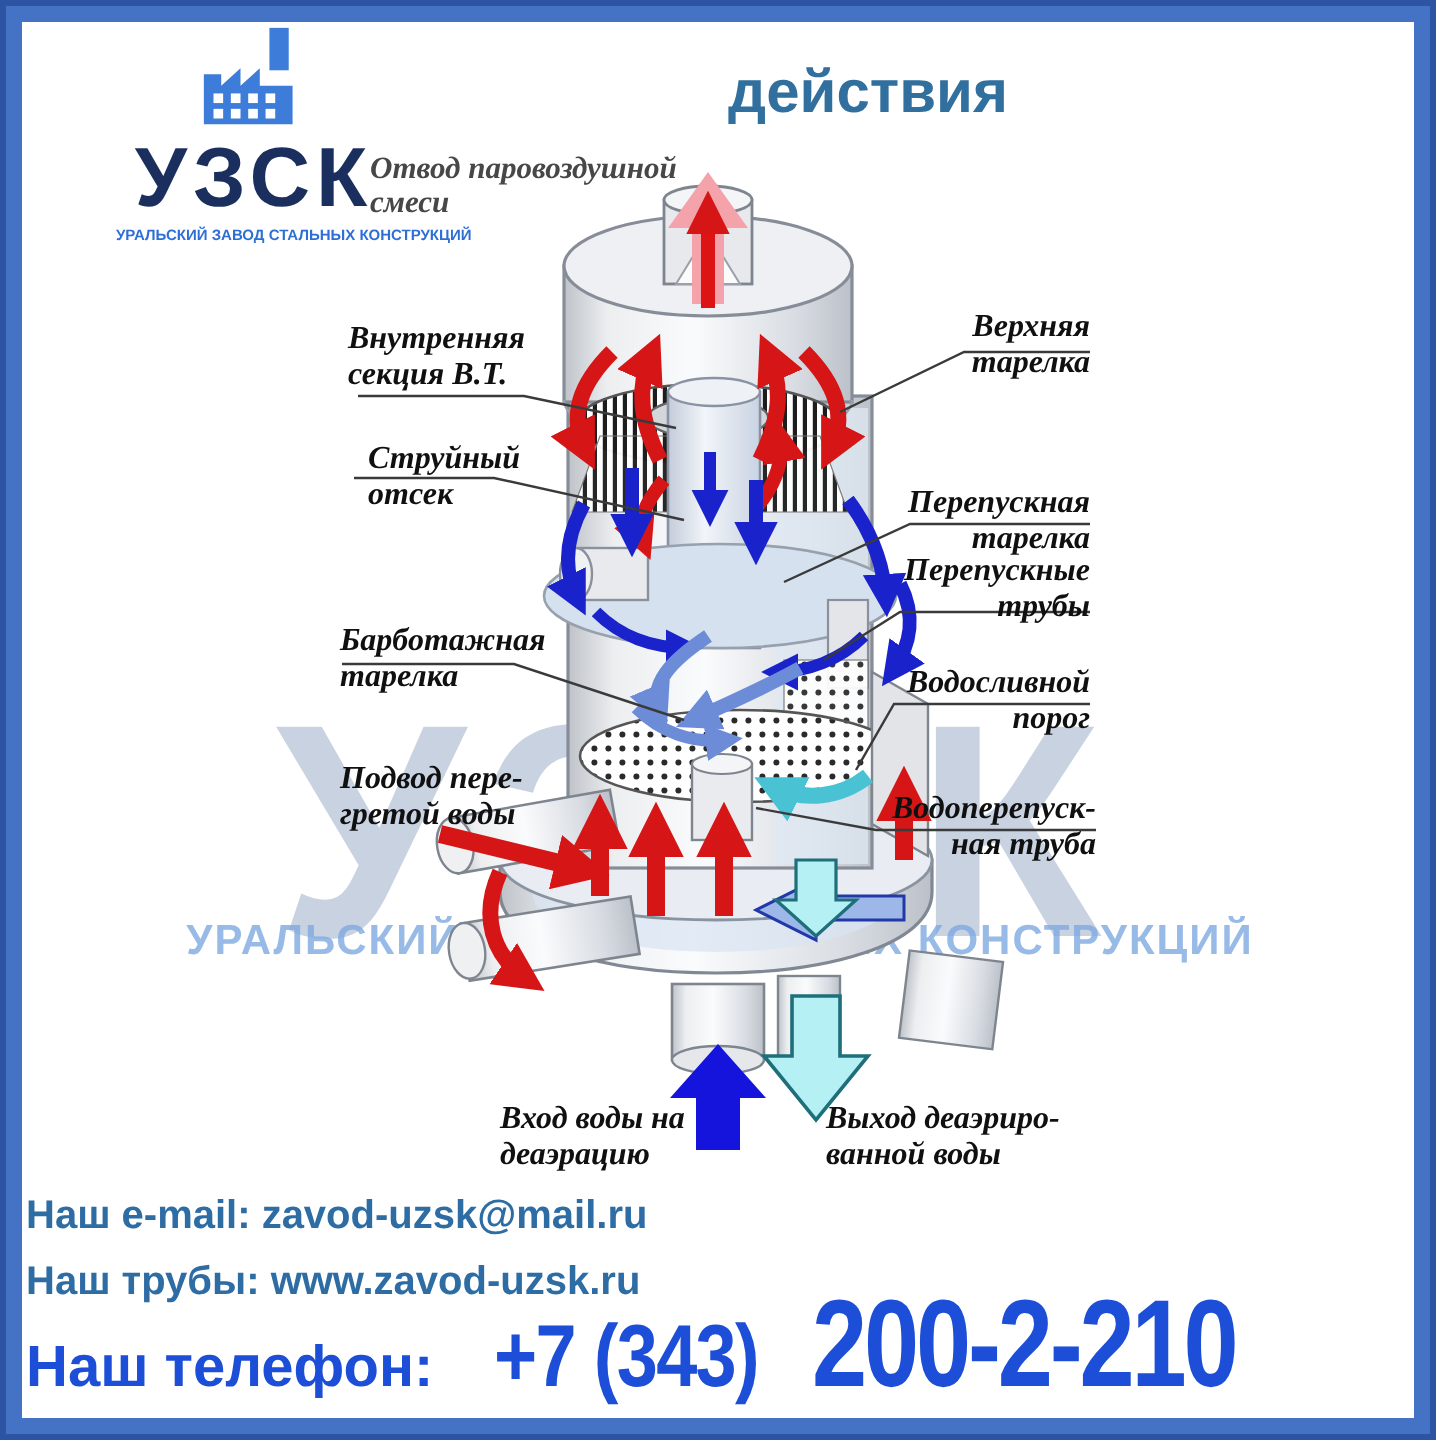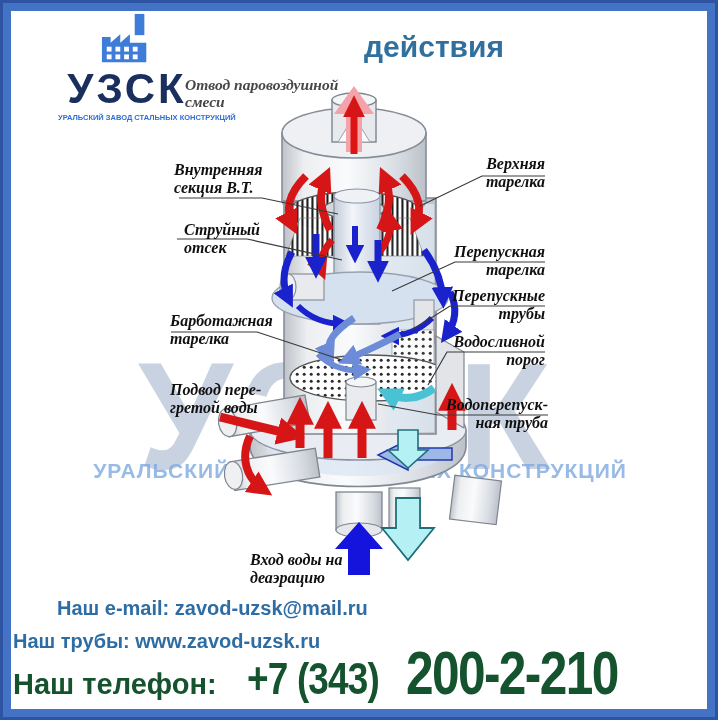--- a/index.html
+++ b/index.html
@@ -23,32 +23,32 @@
   
   svg.diagram{position:absolute;left:0;top:0;width:718px;height:720px;z-index:2;}
   .dlabel{position:absolute;z-index:3;font-family:"Liberation Serif",serif;font-style:italic;
     font-weight:bold;font-size:16px;line-height:1.1;color:#101010;white-space:pre-line;}
   .dlabel.right{text-align:right;}
   #lbl-otvod{left:185px;top:76px;color:#474747;font-size:15.5px;}
   #lbl-vnutr{left:174px;top:161px;}
   #lbl-struiny{left:174px;top:221px;margin-left:10px;}
   #lbl-verkh{right:173px;top:155px;margin-left:28px;}
   #lbl-perep-tar{right:173px;top:243px;}
-  #lbl-perep-trub{right:173px;top:287px;}
+  #lbl-perep-trub{right:173px;top:277px;}
   #lbl-barbotazh{left:170px;top:312px;}
   #lbl-vodosliv{right:173px;top:333px;}
   #lbl-podvod{left:170px;top:381px;}
   #lbl-vodoperep{right:170px;top:396px;}
   #lbl-vkhod{left:250px;top:551px;}
   #lbl-vykhod{left:413px;top:551px;}
   
   .contact-line{position:absolute;left:13px;z-index:4;font-size:20px;font-weight:bold;color:#2e6da4;}
-  #email-line{top:597px;margin-left:44px;}
+  #email-line{top:597px;}
   #site-line{top:630px;}
-  .phone-row{position:absolute;left:13px;top:642px;z-index:4;display:flex;align-items:baseline;color:#14532d;}
+  .phone-row{position:absolute;left:13px;top:642px;z-index:4;display:flex;align-items:baseline;color:#1d4ed8;}
   .phone-label{font-size:29px;font-weight:bold;}
   .phone-code{font-size:44px;font-weight:bold;margin-left:30px;display:inline-block;
     transform:scaleX(.84);transform-origin:0 100%;letter-spacing:-1px;line-height:1;}
   .phone-number{font-size:62px;font-weight:bold;margin-left:2px;display:inline-block;
     transform:scaleX(.8);transform-origin:0 100%;letter-spacing:-2px;line-height:1;}
 </style>
 </head>
 <body>
 
 <div class="canvas">
@@ -257,20 +257,22 @@
   <div class="dlabel" id="lbl-barbotazh">Барботажная
 тарелка</div>
   <div class="dlabel right" id="lbl-vodosliv">Водосливной
 порог</div>
   <div class="dlabel" id="lbl-podvod">Подвод пере-
 гретой воды</div>
   <div class="dlabel right" id="lbl-vodoperep">Водоперепуск-
 ная труба</div>
   <div class="dlabel" id="lbl-vkhod">Вход воды на
 деаэрацию</div>
+  <div class="dlabel" id="lbl-vykhod">Выход деаэриро-
+ванной воды</div>
 
   <div class="contact-line" id="email-line">Наш e-mail: zavod-uzsk@mail.ru</div>
   <div class="contact-line" id="site-line">Наш трубы: www.zavod-uzsk.ru</div>
   <div class="phone-row">
     <span class="phone-label">Наш телефон:</span>
     <span class="phone-code">+7 (343)</span>
     <span class="phone-number">200-2-210</span>
   </div>
 
 </div>

